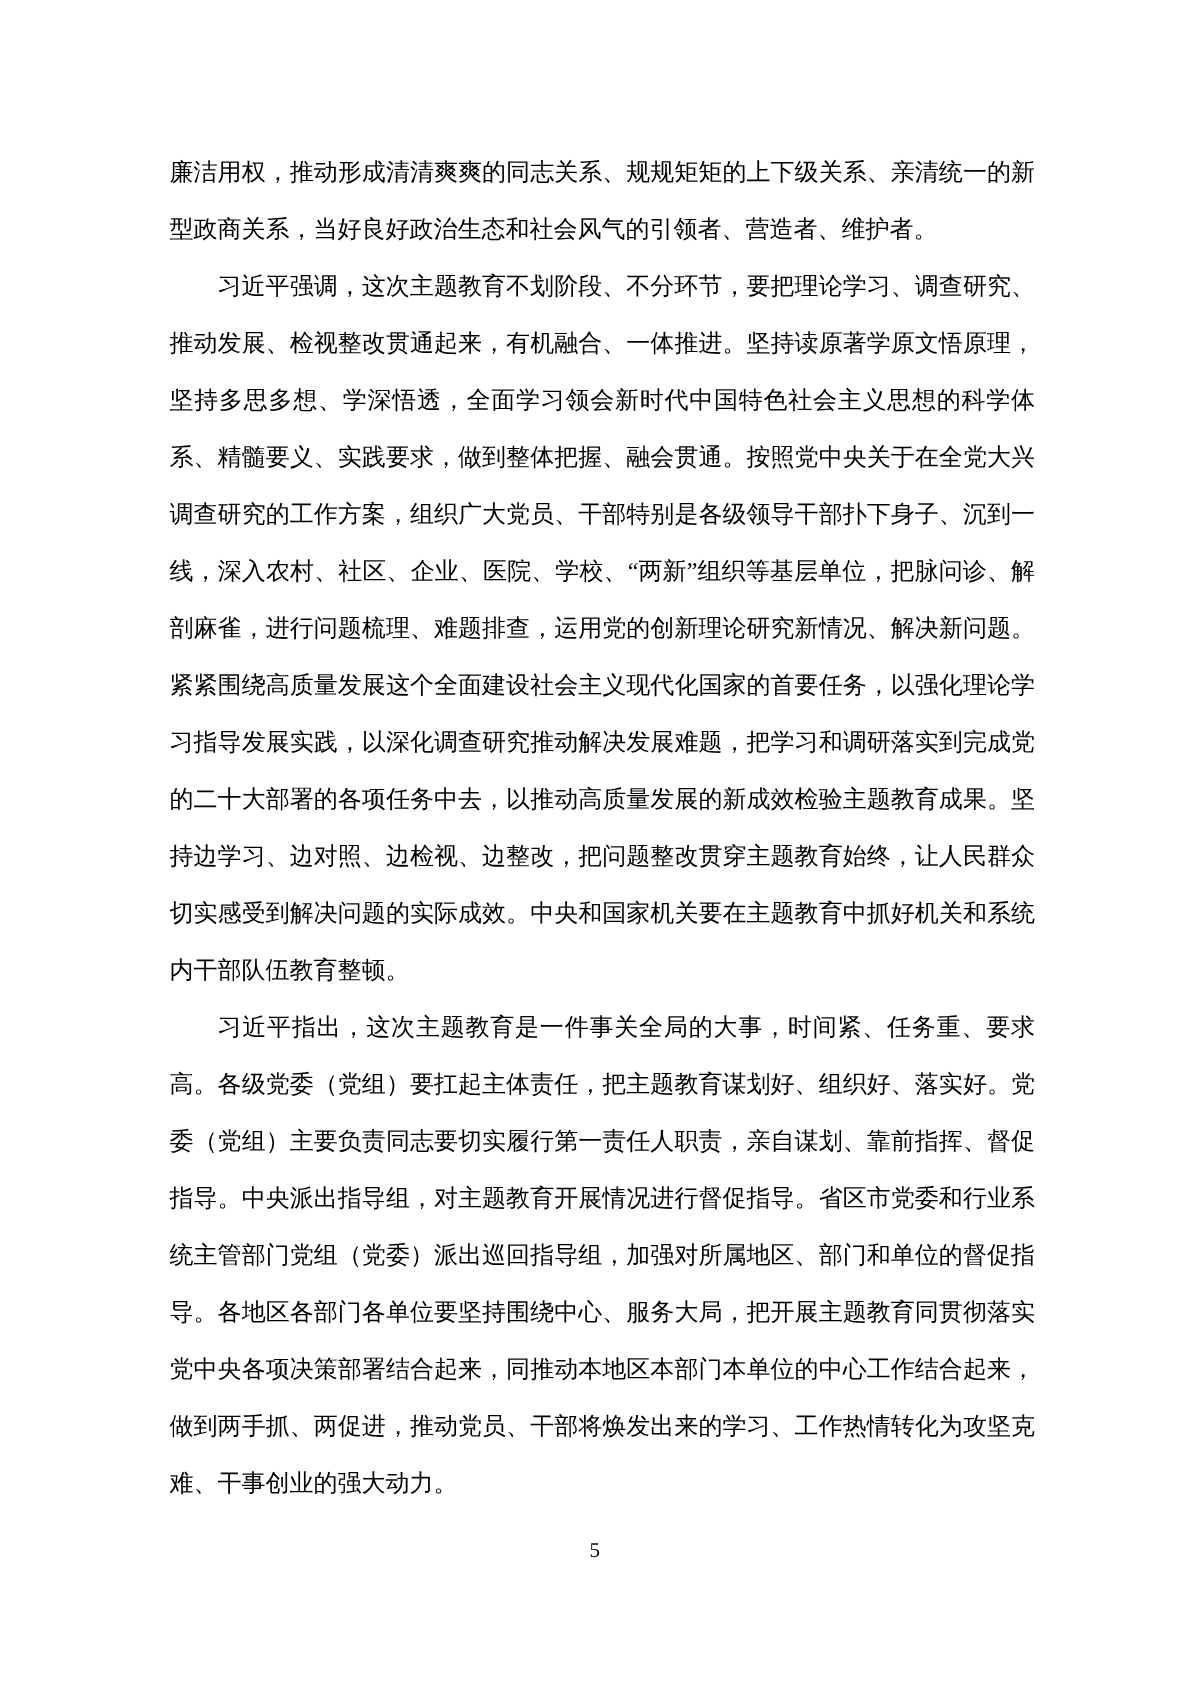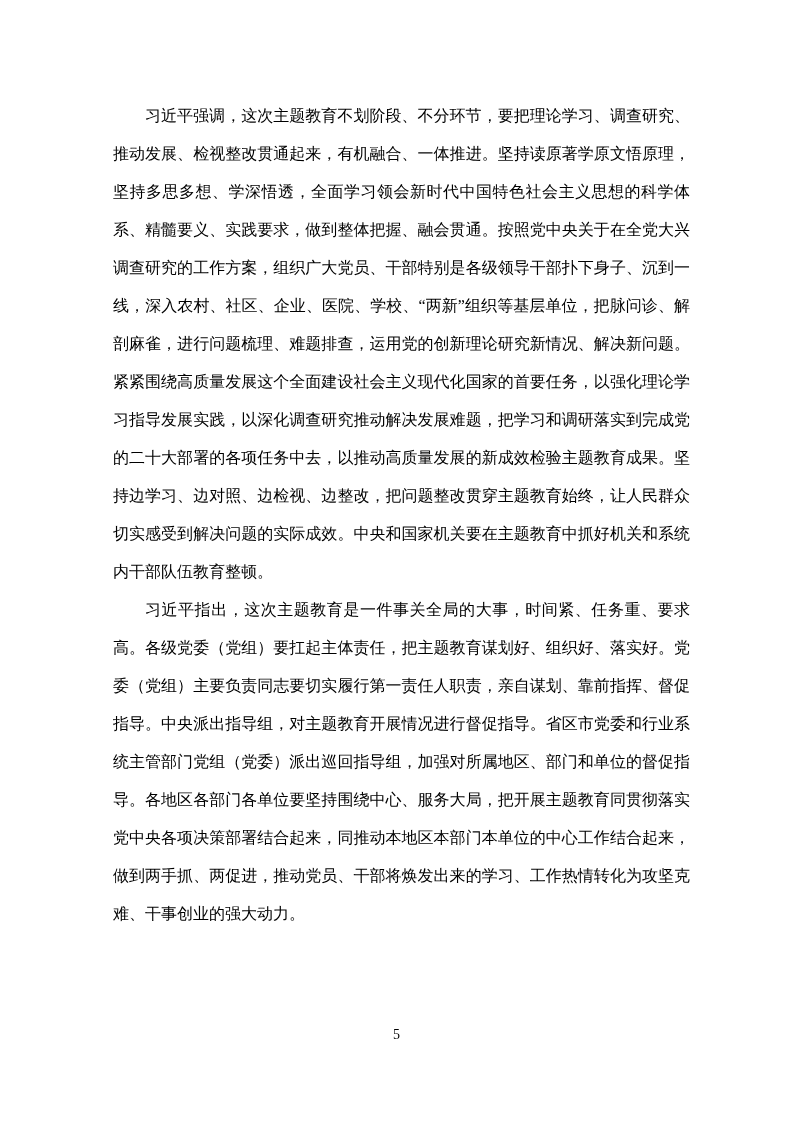--- a/index.html
+++ b/index.html
@@ -44,19 +44,20 @@
     font-size: 14px;
     line-height: 18px;
     color: #000000;
   }
 </style>
 </head>
 <body>
 
 <div class="page">
   <div class="doc-content">
+    <p>廉洁用权，推动形成清清爽爽的同志关系、规规矩矩的上下级关系、亲清统一的新型政商关系，当好良好政治生态和社会风气的引领者、营造者、维护者。</p>
     <p class="indent">习近平强调，这次主题教育不划阶段、不分环节，要把理论学习、调查研究、推动发展、检视整改贯通起来，有机融合、一体推进。坚持读原著学原文悟原理，坚持多思多想、学深悟透，全面学习领会新时代中国特色社会主义思想的科学体系、精髓要义、实践要求，做到整体把握、融会贯通。按照党中央关于在全党大兴调查研究的工作方案，组织广大党员、干部特别是各级领导干部扑下身子、沉到一线，深入农村、社区、企业、医院、学校、“两新”组织等基层单位，把脉问诊、解剖麻雀，进行问题梳理、难题排查，运用党的创新理论研究新情况、解决新问题。紧紧围绕高质量发展这个全面建设社会主义现代化国家的首要任务，以强化理论学习指导发展实践，以深化调查研究推动解决发展难题，把学习和调研落实到完成党的二十大部署的各项任务中去，以推动高质量发展的新成效检验主题教育成果。坚持边学习、边对照、边检视、边整改，把问题整改贯穿主题教育始终，让人民群众切实感受到解决问题的实际成效。中央和国家机关要在主题教育中抓好机关和系统内干部队伍教育整顿。</p>
     <p class="indent">习近平指出，这次主题教育是一件事关全局的大事，时间紧、任务重、要求高。各级党委（党组）要扛起主体责任，把主题教育谋划好、组织好、落实好。党委（党组）主要负责同志要切实履行第一责任人职责，亲自谋划、靠前指挥、督促指导。中央派出指导组，对主题教育开展情况进行督促指导。省区市党委和行业系统主管部门党组（党委）派出巡回指导组，加强对所属地区、部门和单位的督促指导。各地区各部门各单位要坚持围绕中心、服务大局，把开展主题教育同贯彻落实党中央各项决策部署结合起来，同推动本地区本部门本单位的中心工作结合起来，做到两手抓、两促进，推动党员、干部将焕发出来的学习、工作热情转化为攻坚克难、干事创业的强大动力。</p>
   </div>
   <div class="page-footer">
     <span>5</span>
   </div>
 </div>
 
 </body></html>

